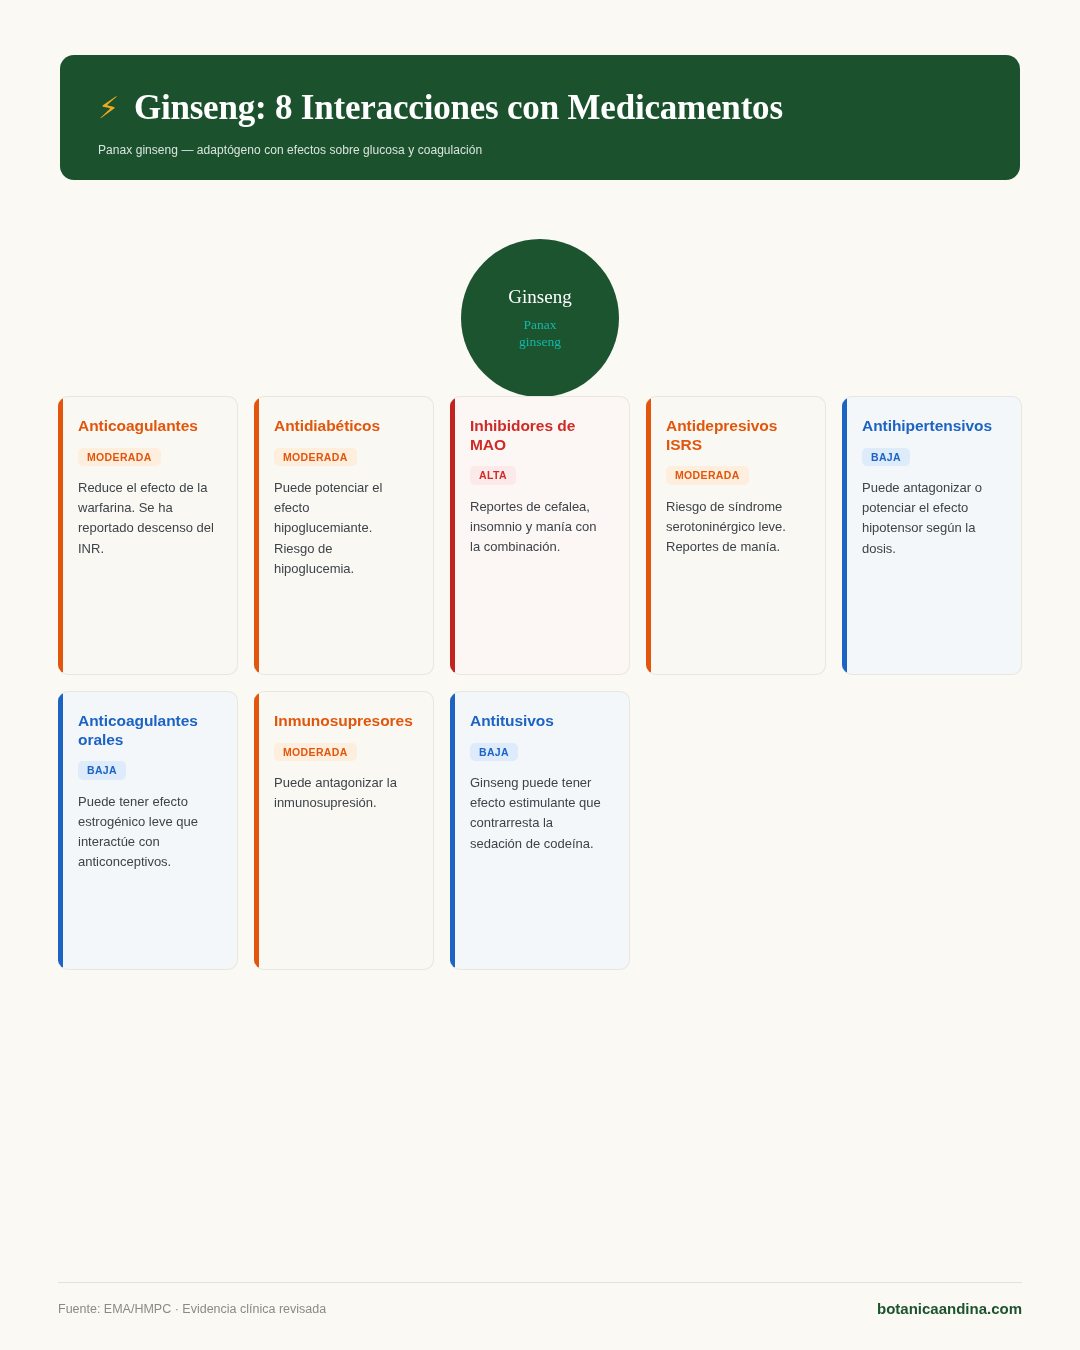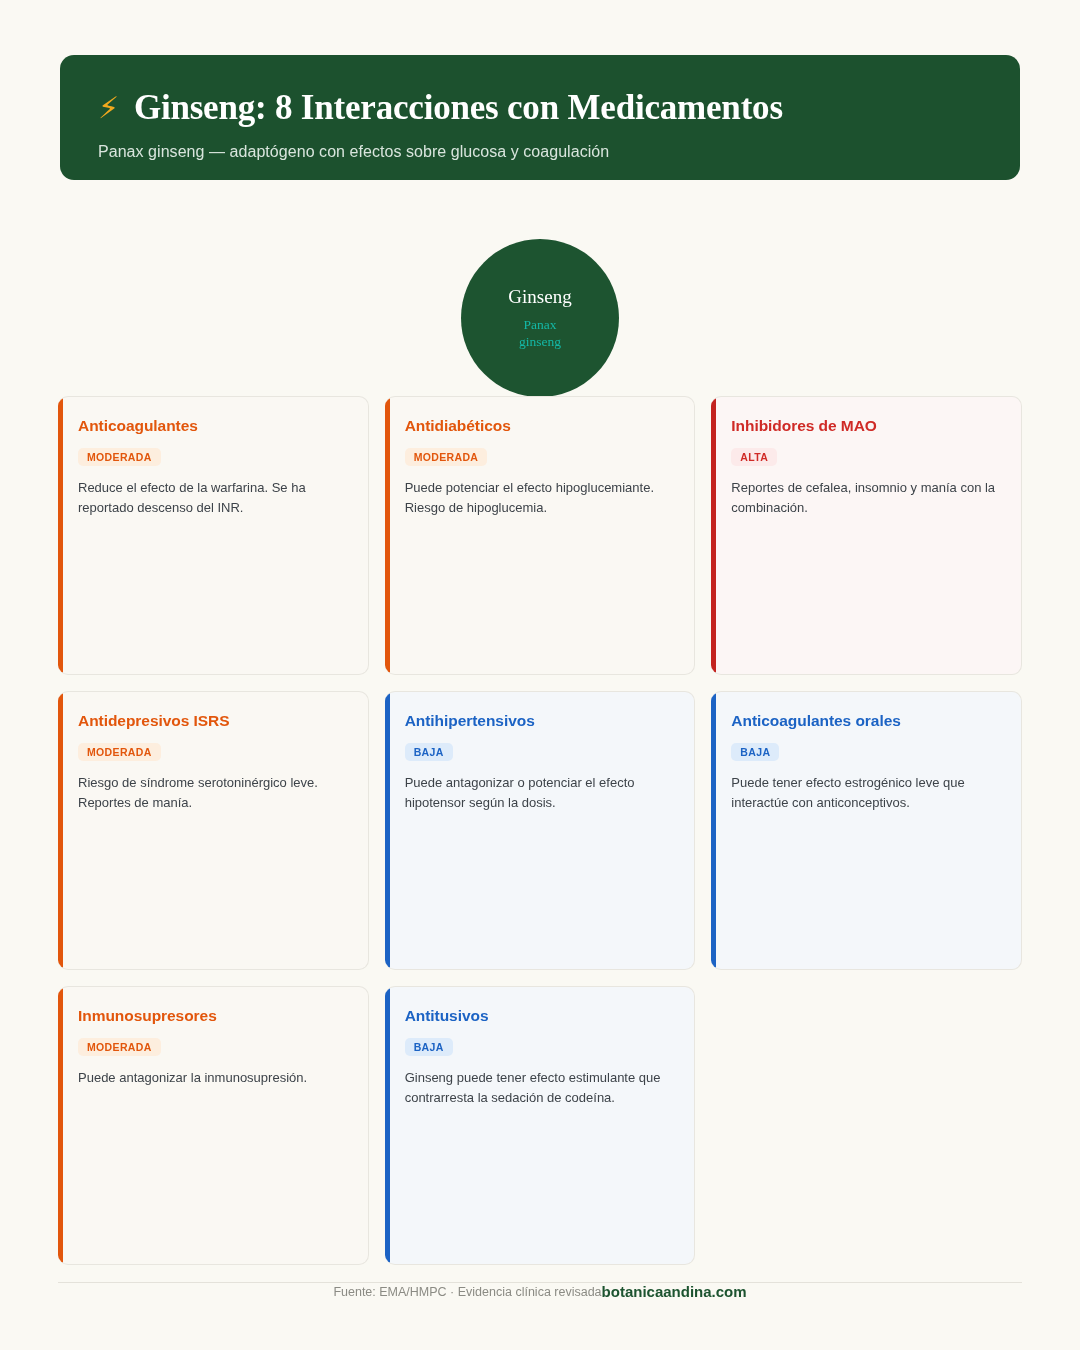--- a/index.html
+++ b/index.html
@@ -53,21 +53,21 @@
   .header-bolt {
     font-family: "DejaVu Sans", sans-serif;
     font-size: 30px;
     line-height: 1;
     color: #f0a81e;
     display: inline-block;
   }
 
   .header-subtitle {
     margin-top: 15px;
-    font-size: 16px;
+    font-size: 12px;
     color: #d9e5dd;
     font-weight: 400;
     letter-spacing: 0.05px;
   }
 
   
   .hub {
     position: absolute;
     left: 461px;
     top: 239px;
@@ -99,21 +99,21 @@
     max-width: 80px;
   }
 
   
   .grid {
     position: absolute;
     left: 58px;
     top: 396px;
     width: 964px;
     display: grid;
-    grid-template-columns: repeat(3, 1fr);
+    grid-template-columns: repeat(5, 1fr);
     column-gap: 14px;
     row-gap: 15px;
     gap: 16px;
   }
 
   .card {
     position: relative;
     height: 279px;
     border-radius: 10px;
     border: 1px solid #e8e6df;
@@ -176,23 +176,24 @@
     max-width: 285px;
   }
 
   
   .footer {
     position: absolute;
     left: 58px;
     top: 1282px;
     width: 964px;
     border-top: 1px solid #e4e2da;
+    padding-top: 17px;
     display: flex;
     align-items: center;
-    justify-content: center;
+    justify-content: space-between;
   }
 
   .footer-source {
     font-size: 12.5px;
     color: #8b8b84;
   }
 
   .footer-site {
     font-size: 15px;
     font-weight: 700;

